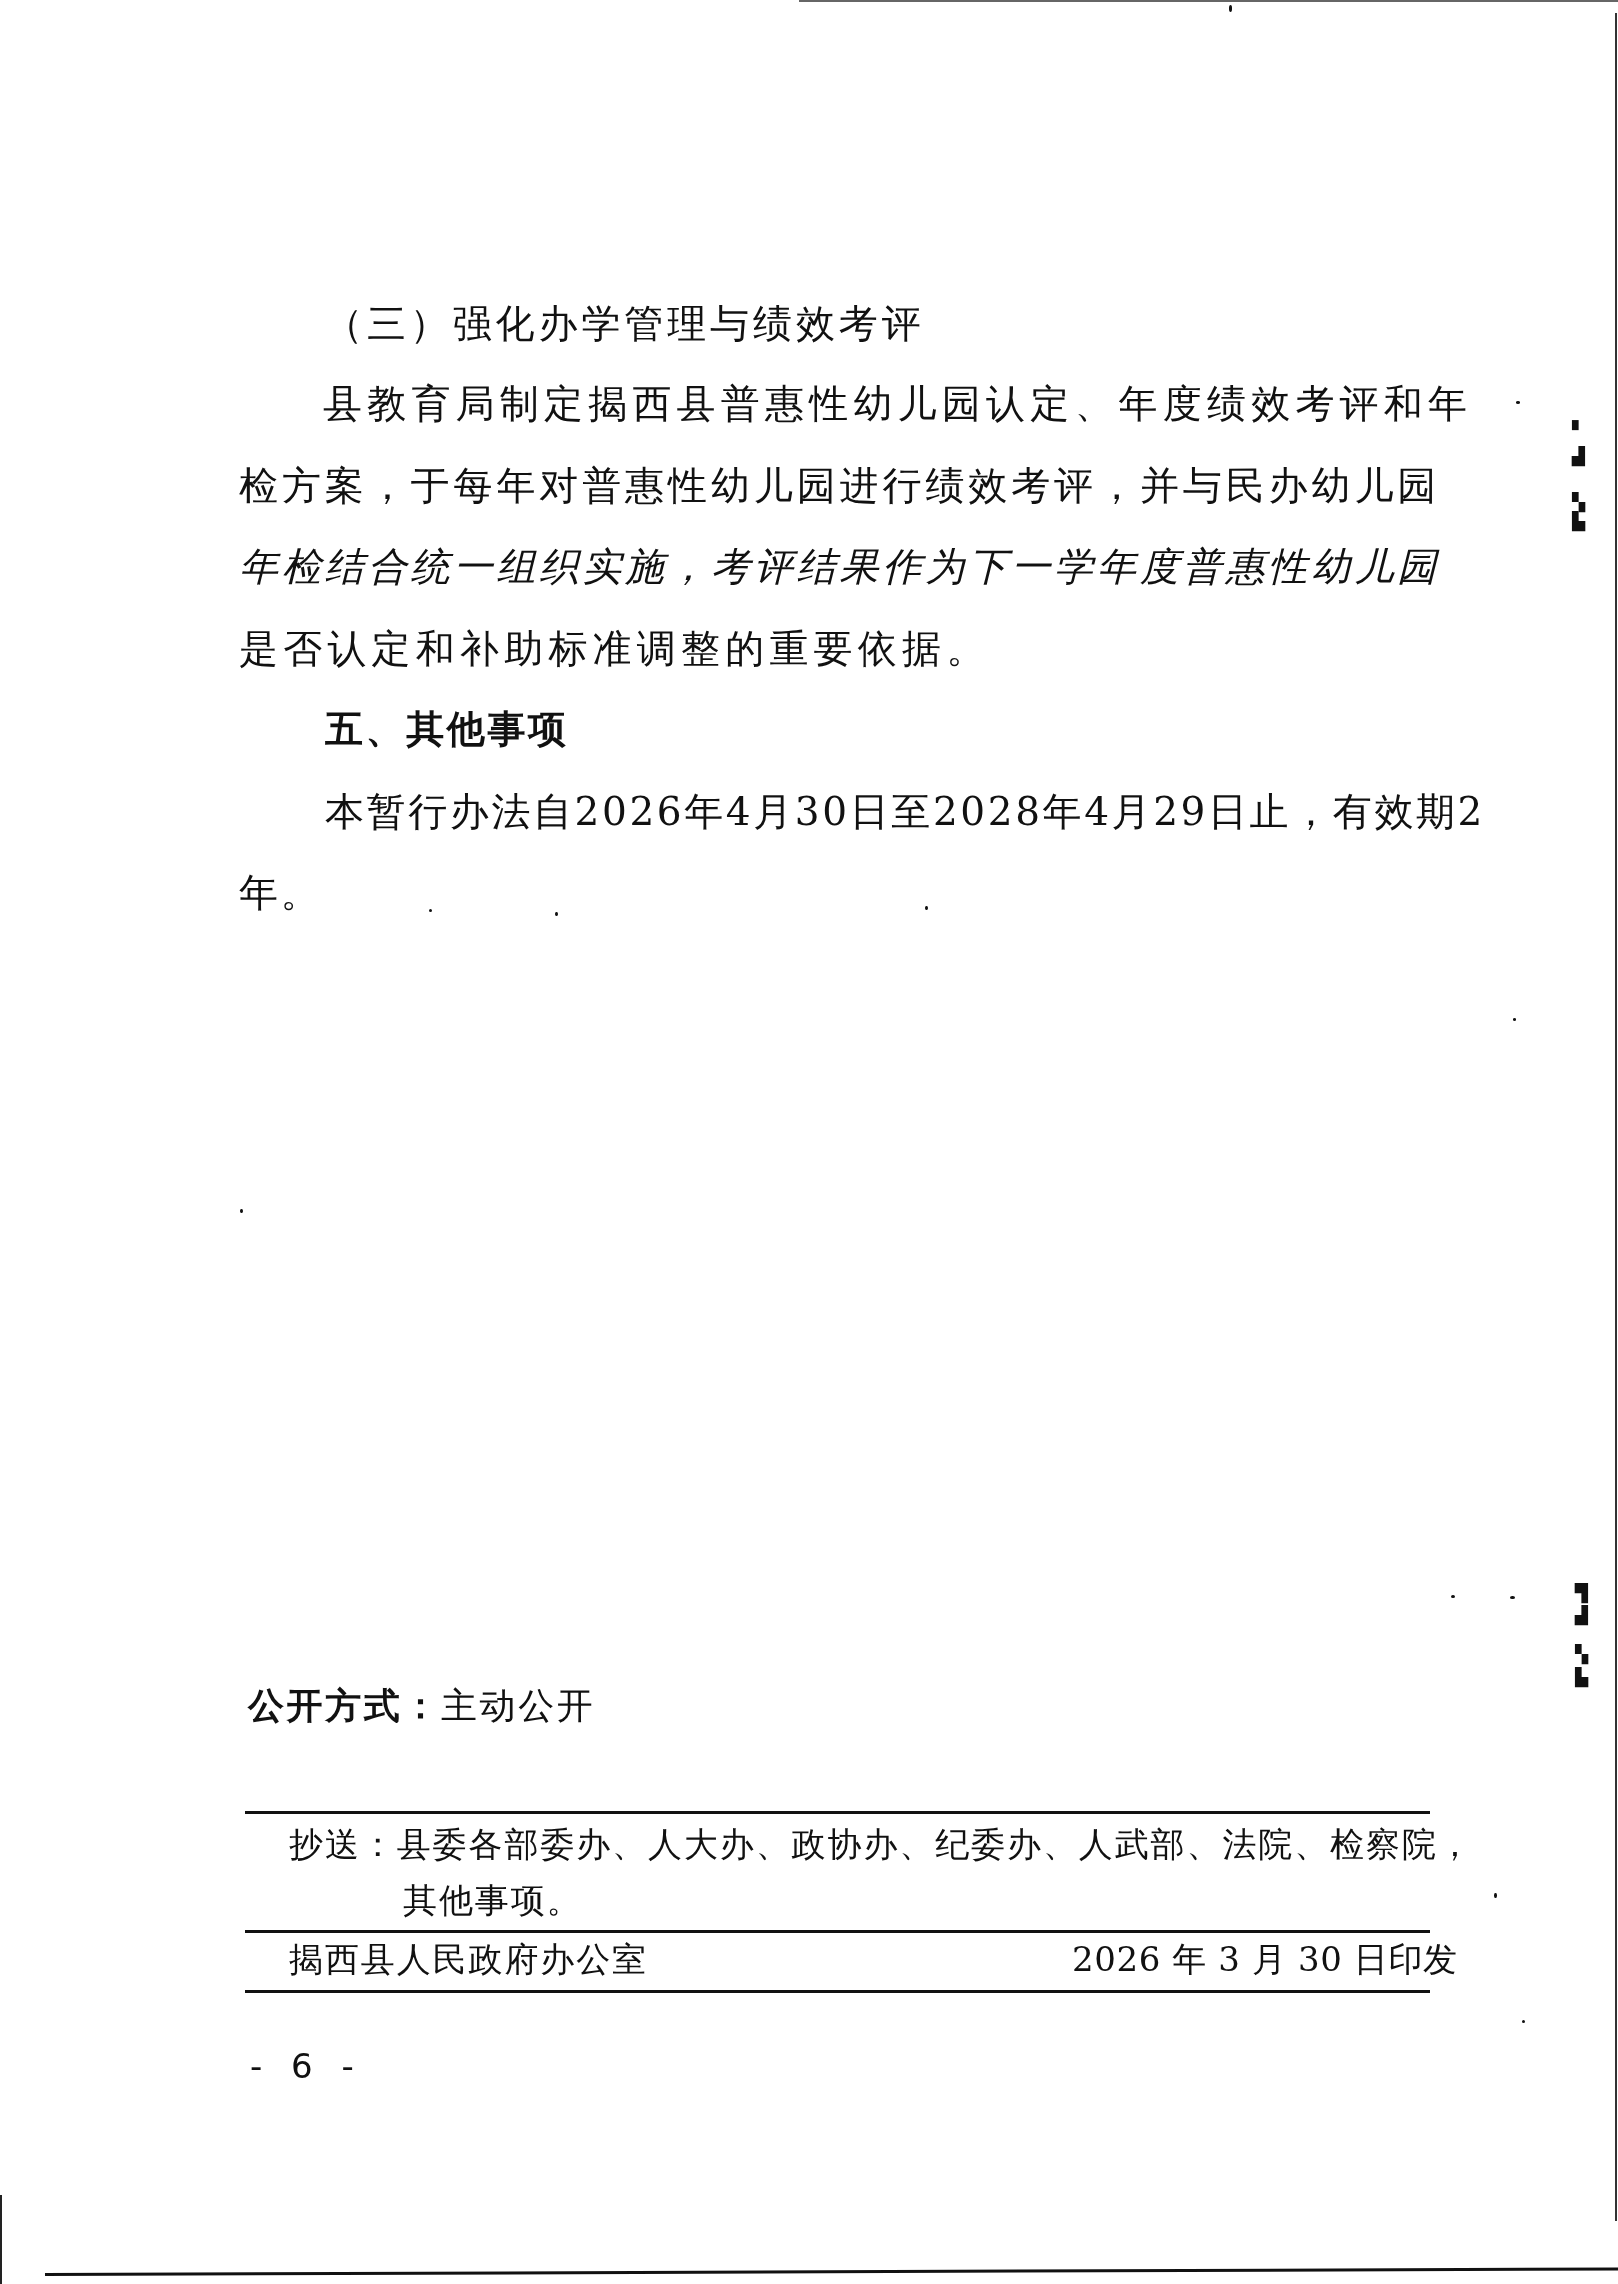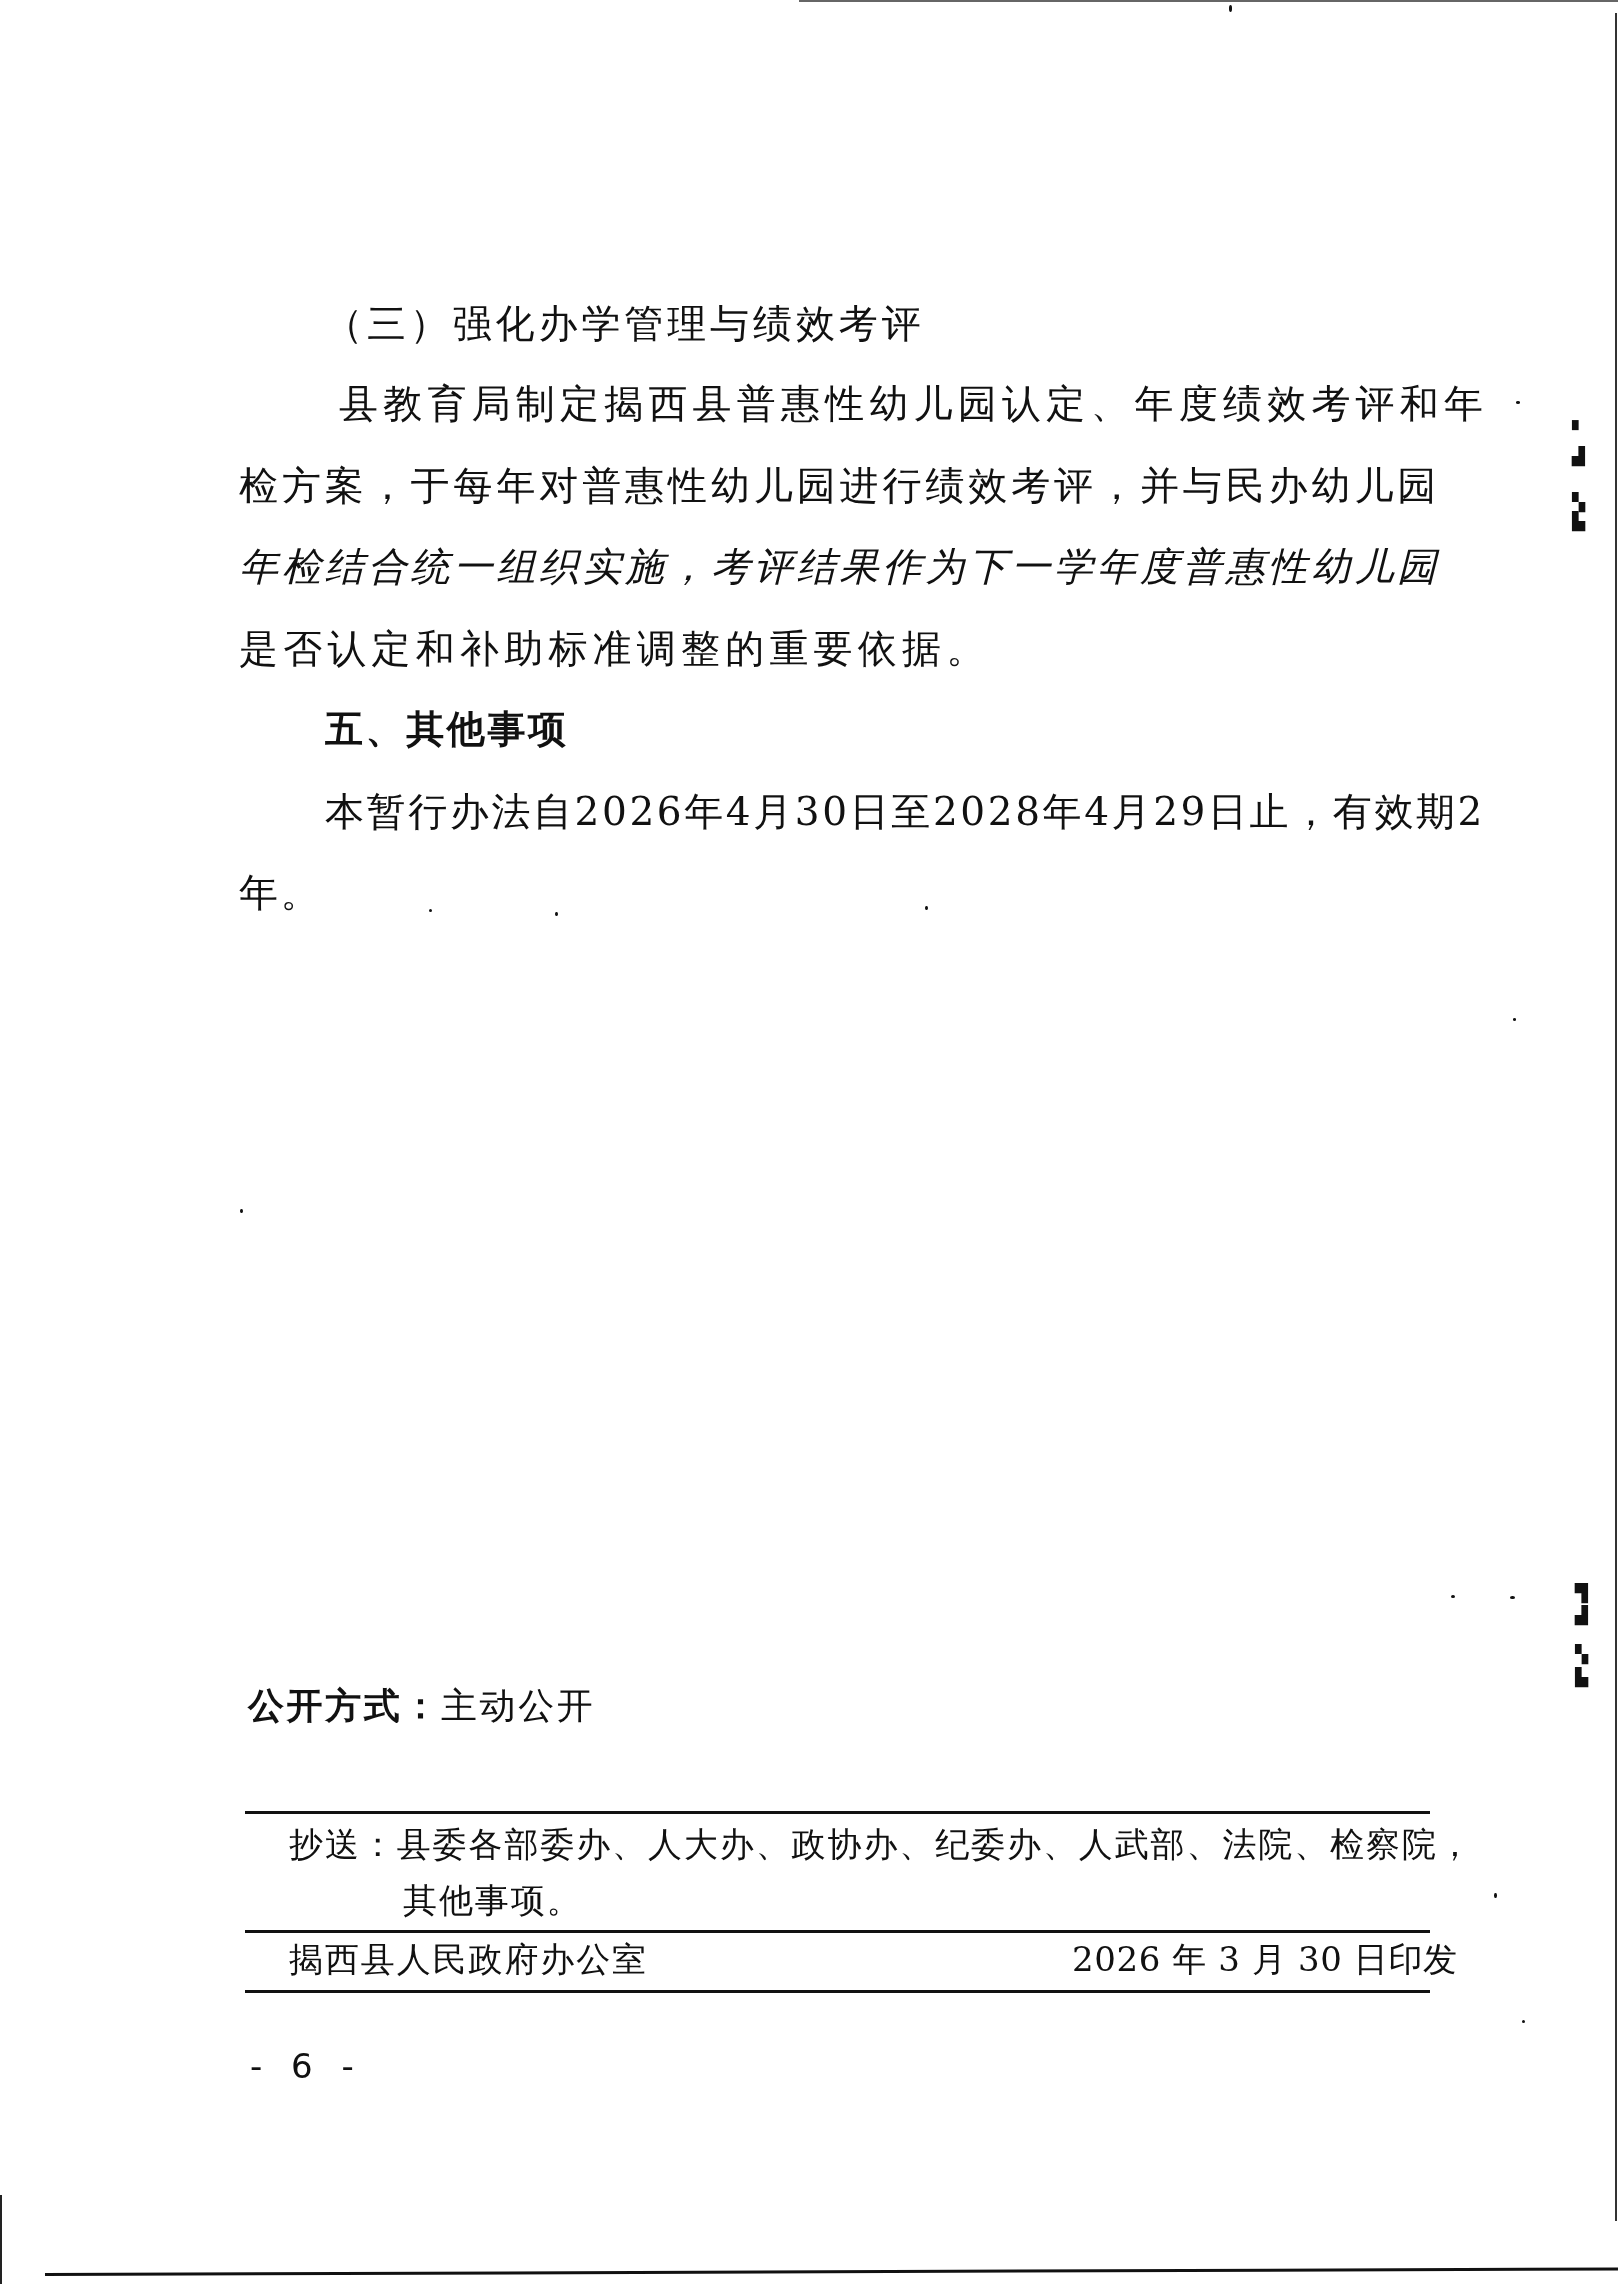--- a/index.html
+++ b/index.html
@@ -45,21 +45,21 @@
   <div class="scanmark" style="left:1572px;top:448px;">▟</div>
   <div class="scanmark" style="left:1572px;top:494px;">▚</div>
   <div class="scanmark" style="left:1572px;top:513px;">▙</div>
   <div class="scanmark" style="left:1575px;top:1585px;">▜</div>
   <div class="scanmark" style="left:1575px;top:1607px;">▟</div>
   <div class="scanmark" style="left:1575px;top:1646px;">▚</div>
   <div class="scanmark" style="left:1575px;top:1669px;">▙</div>
 
   <div class="line" style="left:324px;top:304px;">（三）强化办学管理与绩效考评</div>
 
-  <div class="line" style="left:323px;top:384px;letter-spacing:5.2px;margin-left:16px;">县教育局制定揭西县普惠性幼儿园认定、年度绩效考评和年</div>
+  <div class="line" style="left:323px;top:384px;letter-spacing:5.2px;">县教育局制定揭西县普惠性幼儿园认定、年度绩效考评和年</div>
   <div class="line" style="left:239px;top:466px;letter-spacing:3.9px;">检方案，于每年对普惠性幼儿园进行绩效考评，并与民办幼儿园</div>
   <div class="line" style="left:239px;top:547px;letter-spacing:3.9px;font-style:italic;">年检结合统一组织实施，考评结果作为下一学年度普惠性幼儿园</div>
   <div class="line" style="left:239px;top:629px;letter-spacing:5.2px;">是否认定和补助标准调整的重要依据。</div>
 
   <div class="line bold" style="left:325px;top:710px;font-size:38px;letter-spacing:2.6px;text-align:center;">五、其他事项</div>
 
   <div class="line" style="left:325px;top:792px;letter-spacing:2.6px;">本暂行办法自2026年4月30日至2028年4月29日止，有效期2</div>
   <div class="line" style="left:239px;top:873px;letter-spacing:2.6px;">年。</div>
 
   <div class="line" style="left:248px;top:1688px;font-size:36px;letter-spacing:2.6px;">

